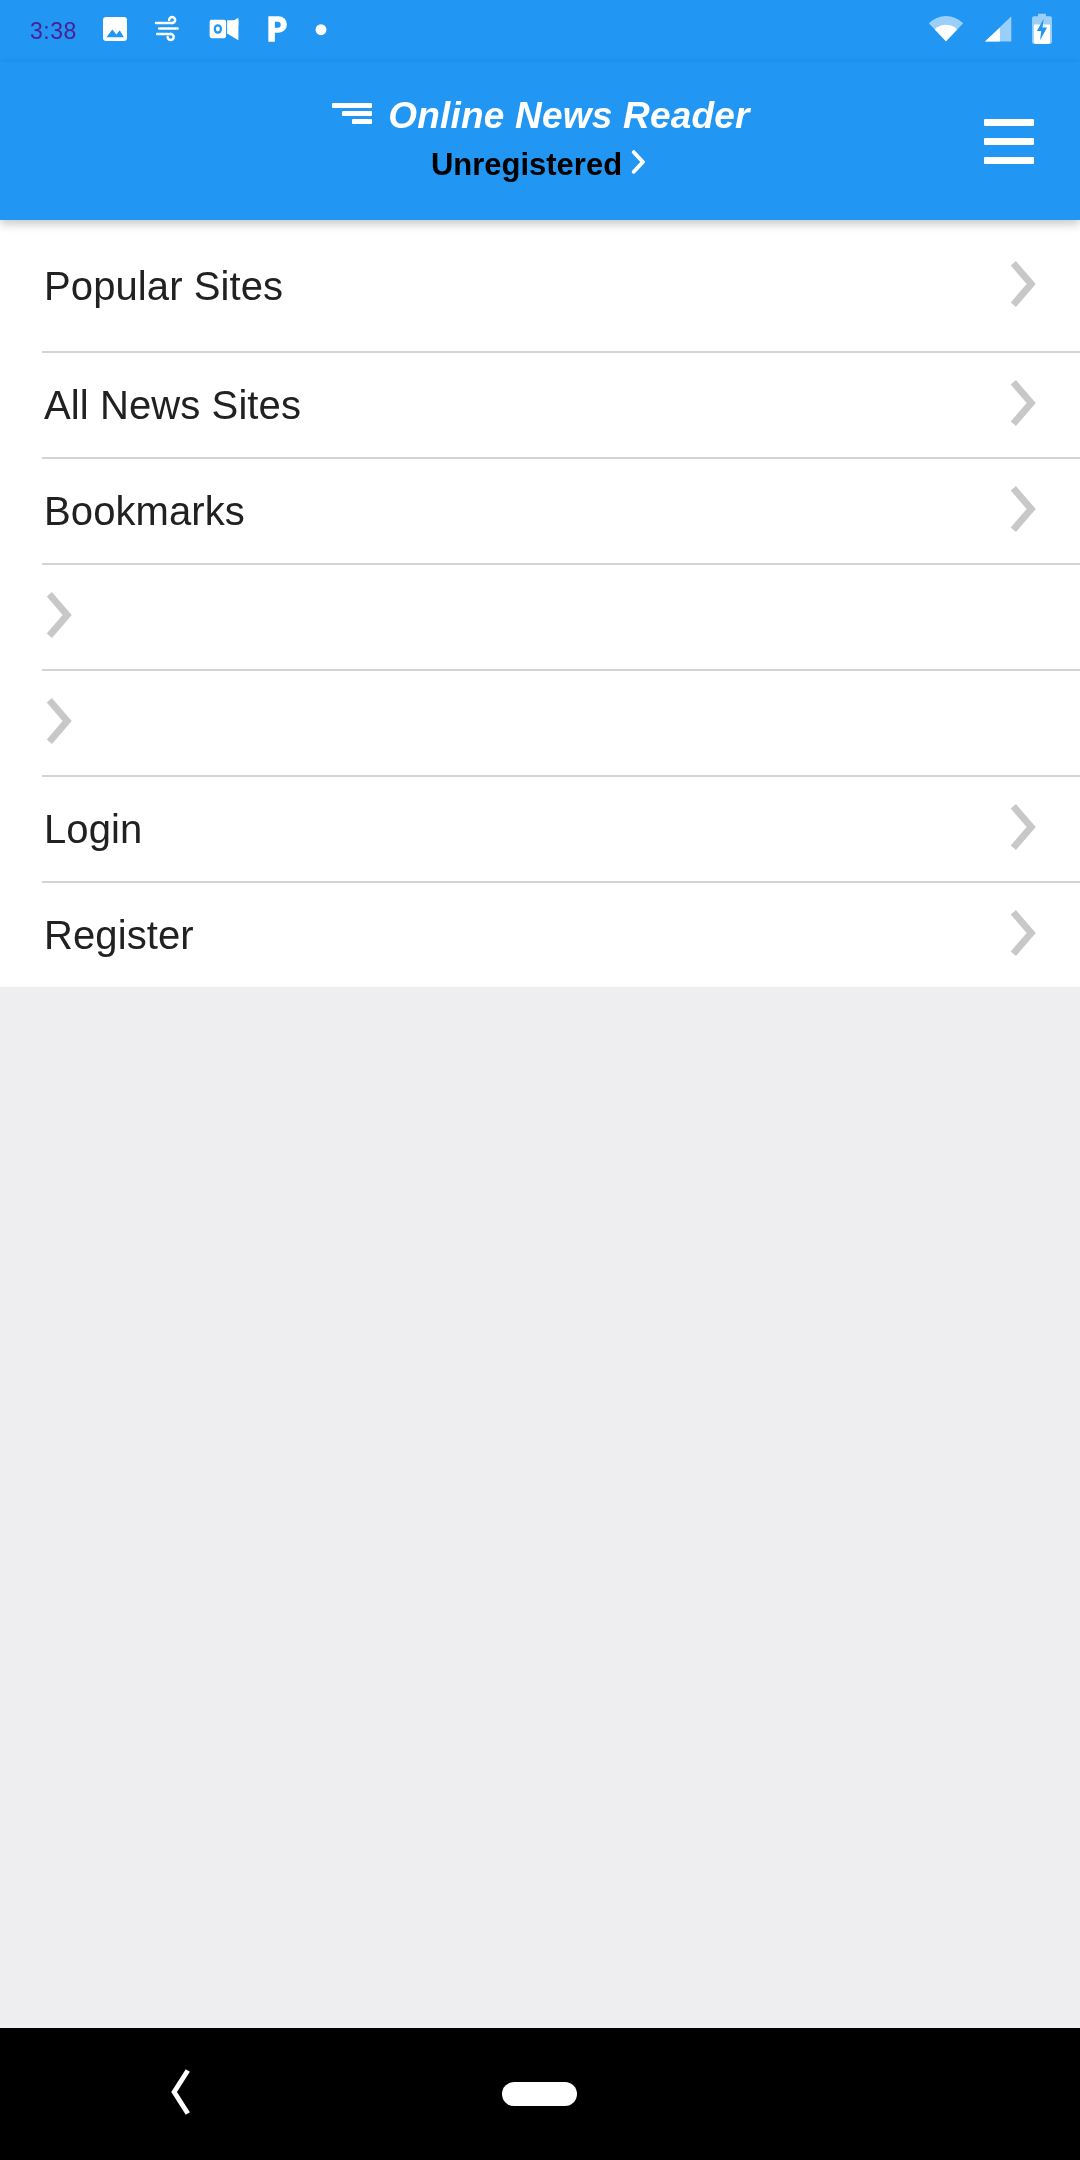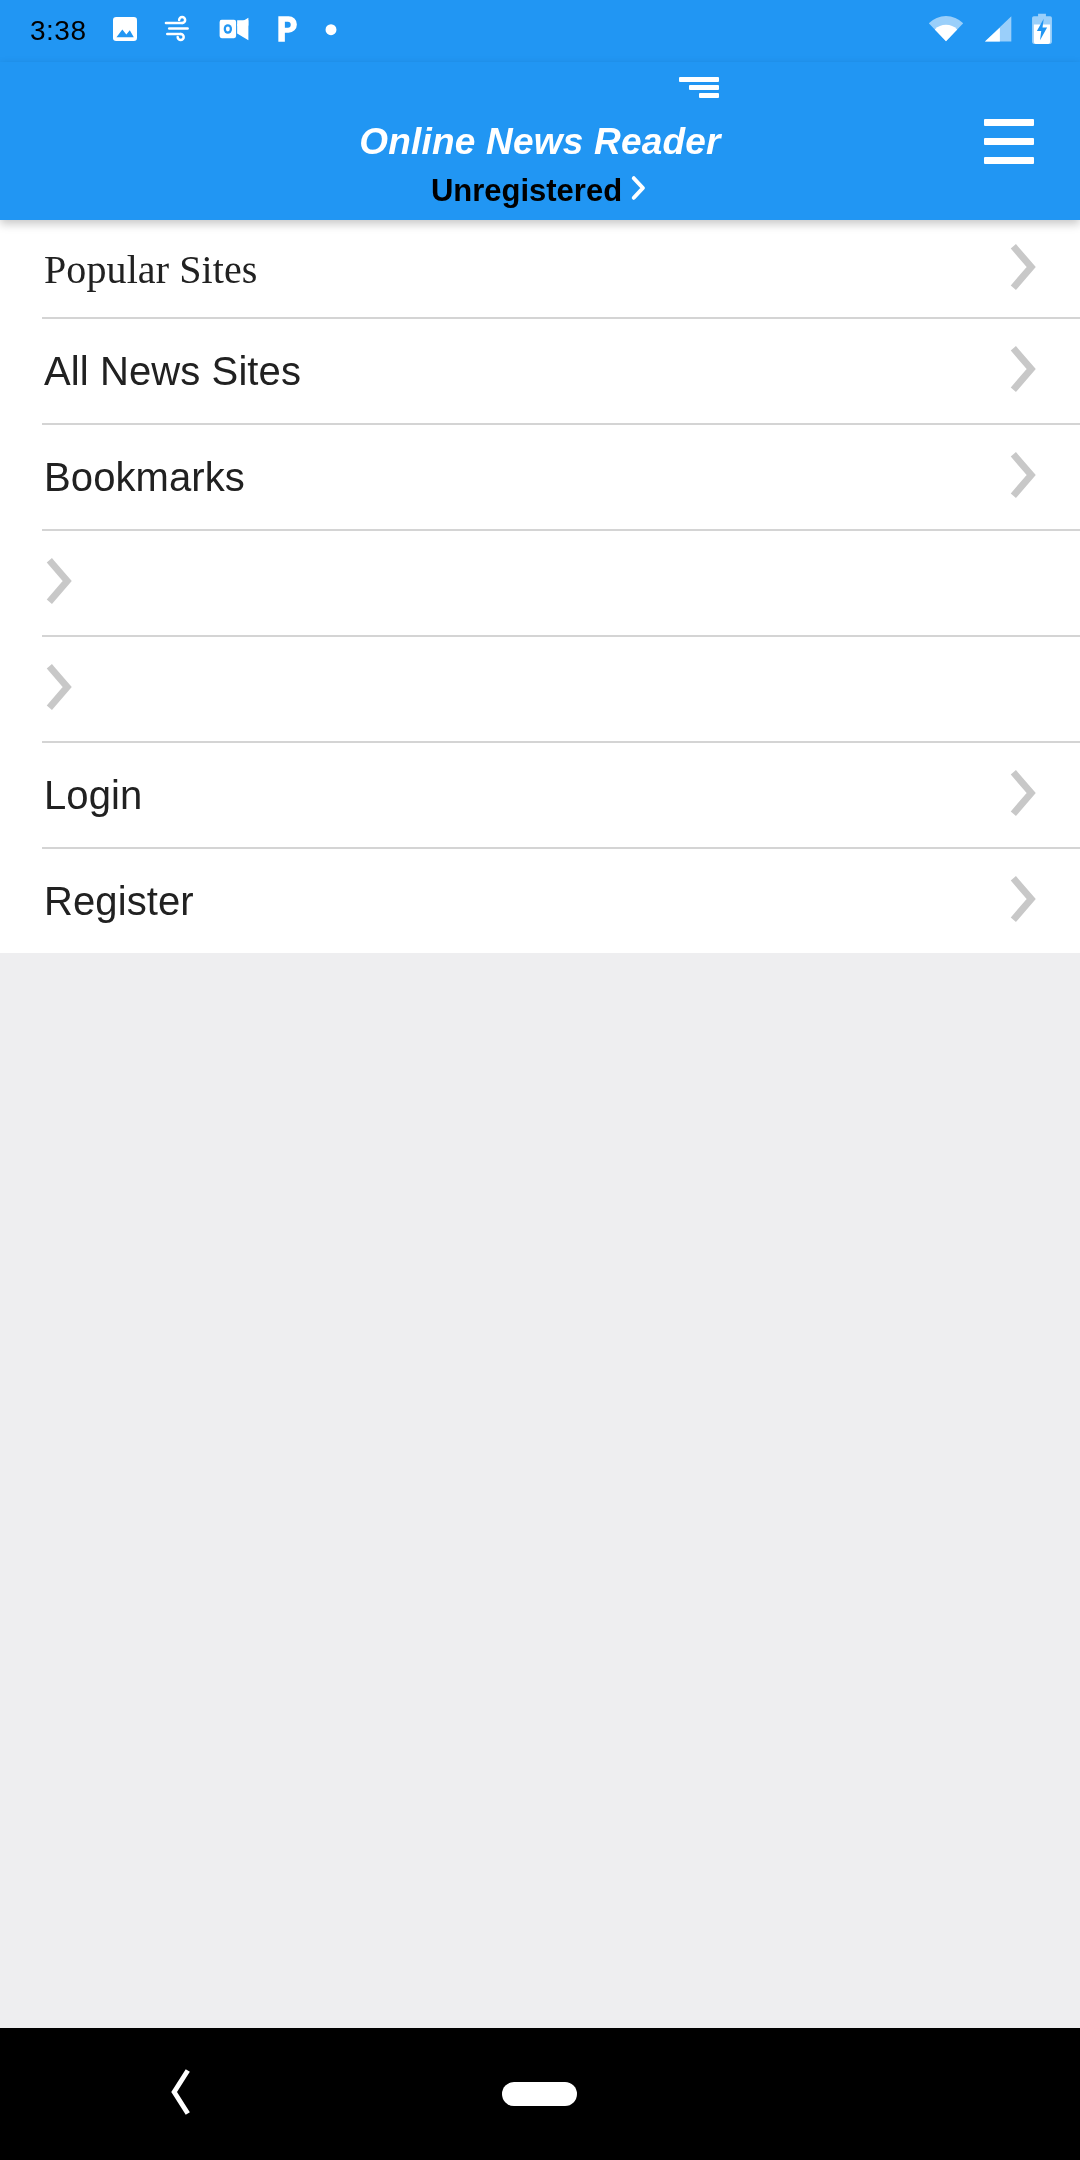--- a/index.html
+++ b/index.html
@@ -19,22 +19,22 @@
   
   .statusbar {
     height:62px;
     background:#2196f3;
     display:flex; align-items:center;
     padding:0 26px 0 30px;
     flex:0 0 auto;
   }
   .status-left { display:flex; align-items:center; gap:22px; }
   .status-time {
-    color:#000000;
-    font-size:28px;
+    color:#4c1d95;
+    font-size:23px;
     letter-spacing:0.5px;
     line-height:1;
     font-weight:400;
   }
   .status-icons { display:flex; align-items:center; gap:21px; }
   .sb-ico { display:block; }
   .status-right {
     margin-left:auto;
     display:flex; align-items:center; gap:14px;
   }
@@ -44,23 +44,22 @@
     background:#2196f3;
     height:158px;
     position:relative;
     flex:0 0 auto;
     display:flex; flex-direction:column;
     align-items:center; justify-content:center;
     box-shadow:0 4px 9px rgba(0,0,0,0.22);
     z-index:5;
   }
   .appbar-titlerow {
-    display:flex; align-items:flex-end; gap:14px;
+    display:flex; align-items:flex-start; gap:14px;
     margin-top:-4px;
-    flex-direction:column;
   }
   .brand-mark { display:block; }
   .appbar-title {
     color:#ffffff;
     font-size:37px;
     font-weight:700;
     font-style:italic;
     letter-spacing:0.2px;
     white-space:nowrap;
   }
@@ -94,21 +93,21 @@
     flex:0 0 auto;
     padding-top:1px;
   }
   .list-row {
     height:104px;
     display:flex; align-items:center;
     padding:0 44px 0 44px;
     position:relative;
     background:#ffffff;
   }
-  .list-row:first-child { height:96px;font-family:Liberation Serif, serif; }
+  .list-row:first-child { height:130px; }
   .row-label {
     color:#212121;
     font-size:40px;
     font-weight:400;
     letter-spacing:0.1px;
     flex:1 1 auto;
     white-space:nowrap;
   }
   .row-chevron { flex:0 0 auto; display:block; margin-right:-2px; }
   .divider {

